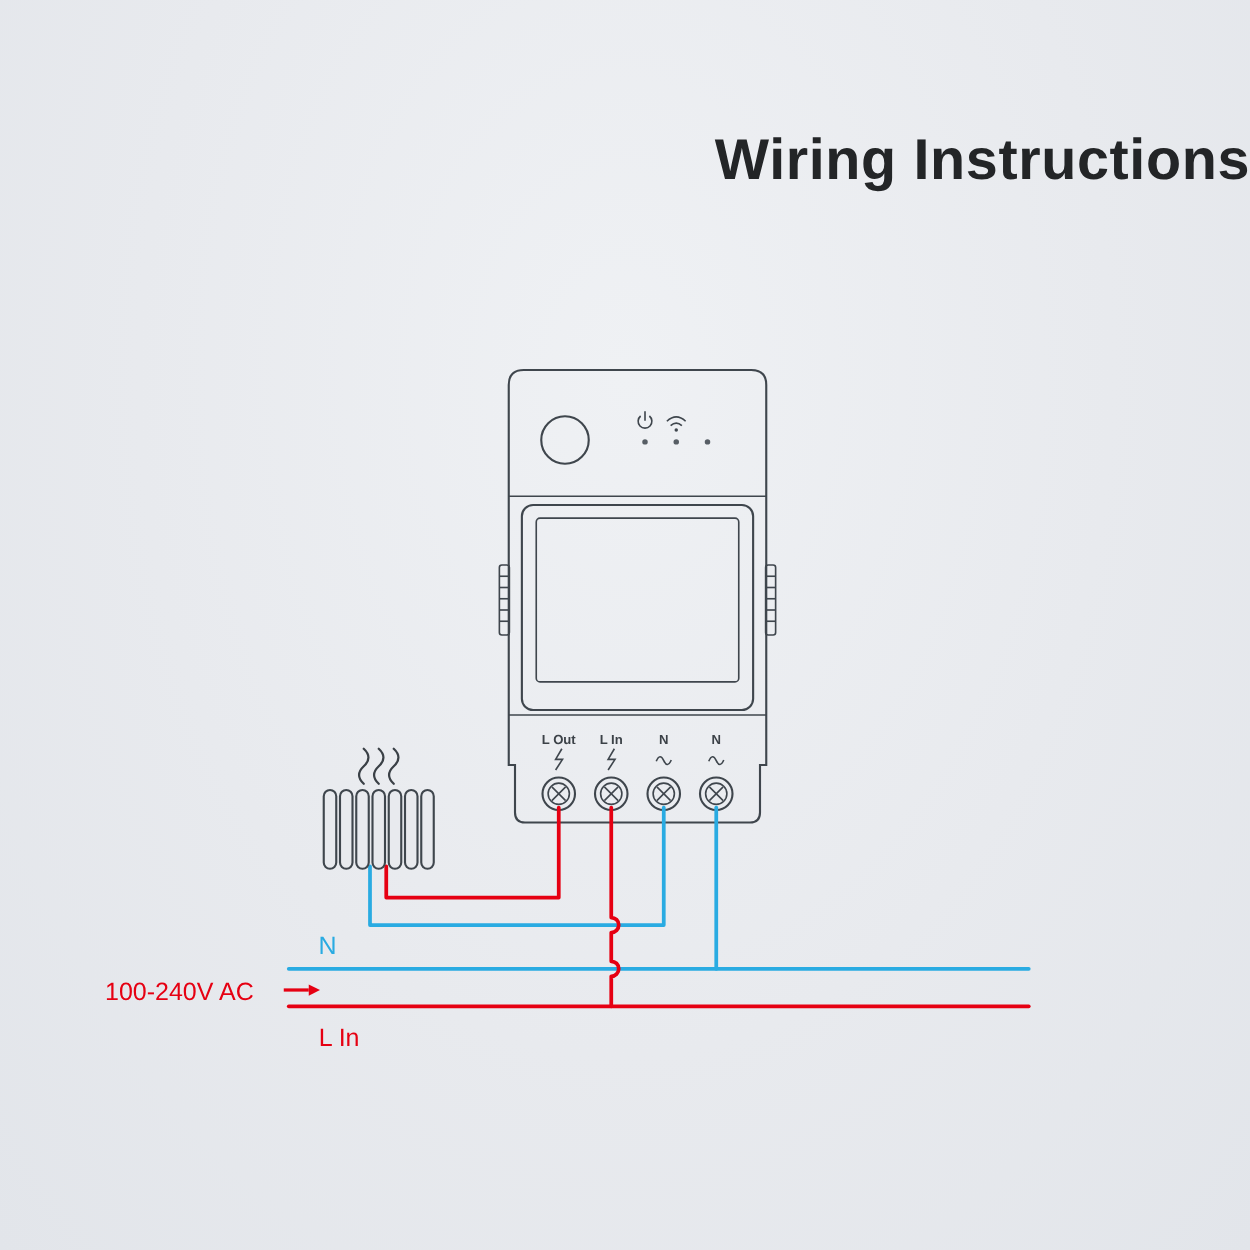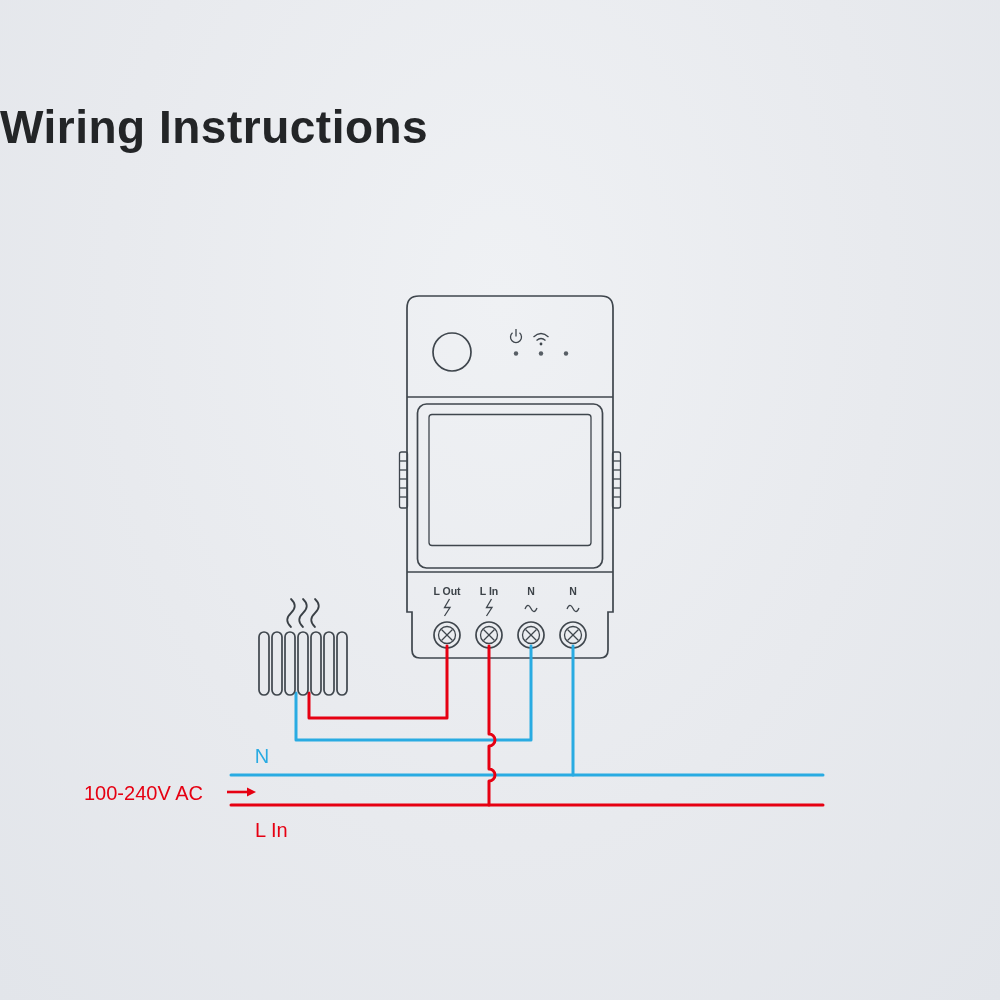--- a/index.html
+++ b/index.html
@@ -3,21 +3,21 @@
 <meta charset="utf-8">
 <style>
   html,body { margin:0; padding:0; }
   .canvas {
     position:relative; width:1000px; height:1000px; overflow:hidden;
     background: radial-gradient(ellipse at 50% 30%, #eff1f4 0%, #e8eaee 55%, #e2e5ea 100%);
     font-family:"Liberation Sans", sans-serif;
   }
   .title {
     position:absolute; top:100px; left:0; right:0; margin:0;
-    text-align:left; font-size:46px; font-weight:700;
+    text-align:right; font-size:46px; font-weight:700;
     color:#232527; letter-spacing:.5px;
   }
   svg { position:absolute; left:0; top:0; }
   .outline { stroke:#3f464d; fill:none; stroke-width:1.7; }
   .thin    { stroke:#3f464d; fill:none; stroke-width:1.3; }
   .term-label { font-size:10.5px; font-weight:700; fill:#3c4248; text-anchor:middle; }
   .wire-label { font-size:20px; font-weight:400; }
   .lbl-blue { fill:#29abe2; }
   .lbl-red  { fill:#e60012; }
   .wire-red  { stroke:#e60012; fill:none; stroke-width:3; stroke-linejoin:round; stroke-linecap:round; }

